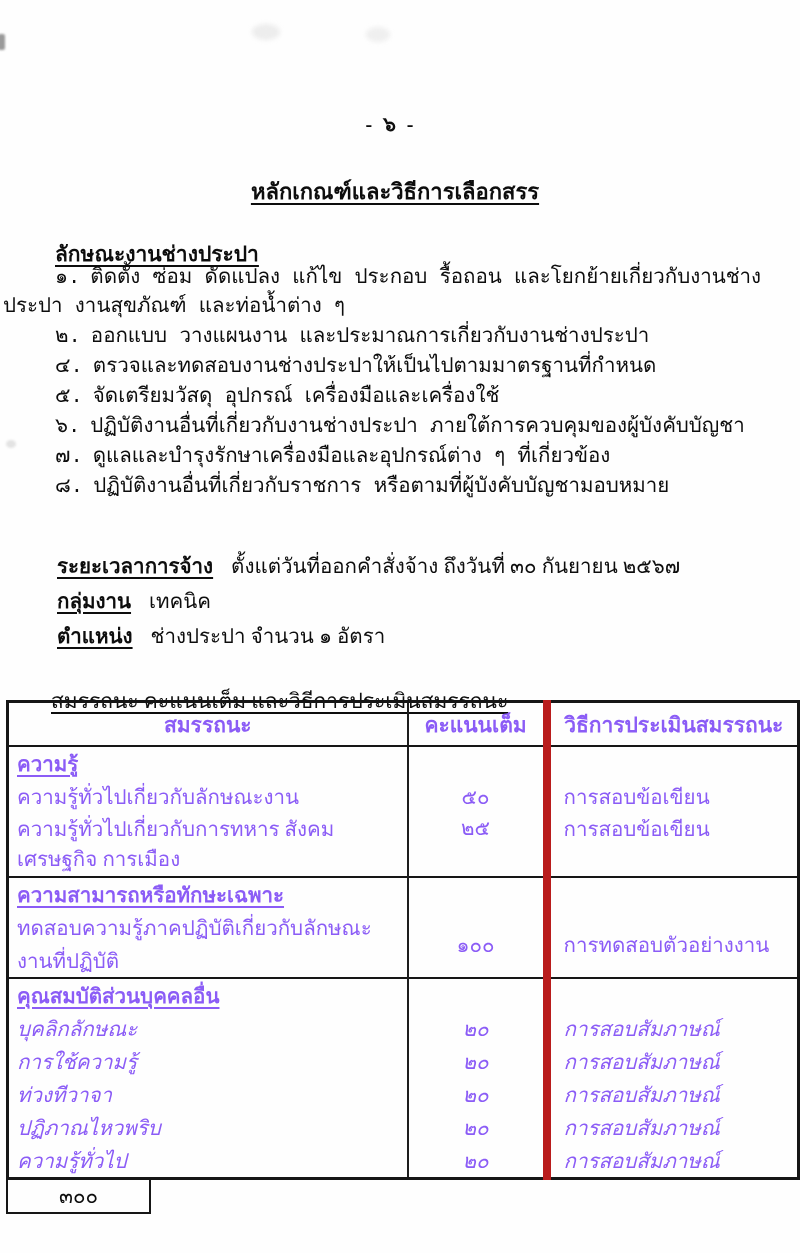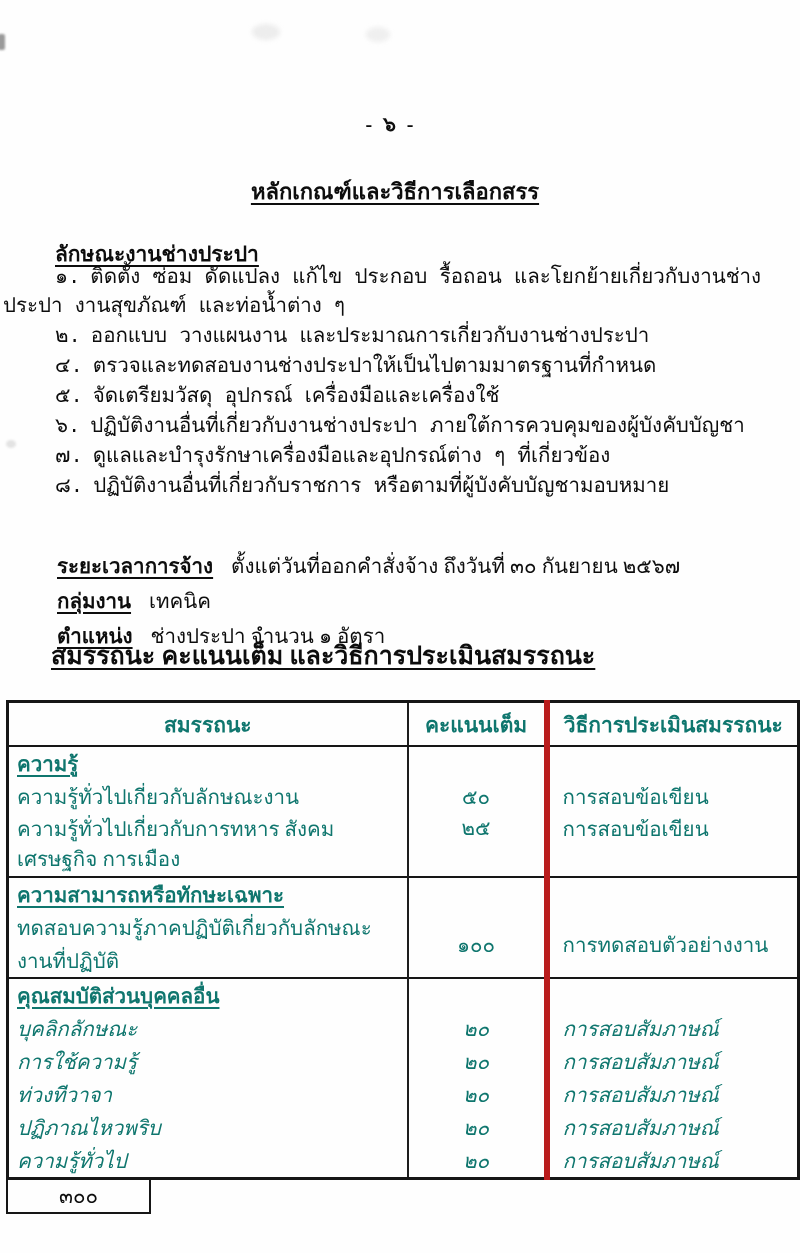--- a/index.html
+++ b/index.html
@@ -42,36 +42,36 @@
   .item{margin:0 0 1px 0;text-indent:52px;line-height:29px;}
   .item .num{margin-right:10px;}
 
   .details{
     position:absolute;top:551px;left:57px;width:740px;font-size:20.5px;
   }
   .detail{line-height:31px;margin:0 0 4px 0;white-space:nowrap;}
   .dlabel{font-weight:bold;text-decoration:underline;text-underline-offset:4px;margin-right:18px;}
 
   .assess-heading{
-    position:absolute;top:635px;left:51px;
-    font-size:25px;font-weight:bold;
+    position:absolute;top:684px;left:51px;
+    font-size:21px;font-weight:normal;
     text-decoration:underline;text-underline-offset:4px;
   }
 
   .tablewrap{position:absolute;top:700px;left:6px;width:791px;}
   table.otable{
     border-collapse:collapse;table-layout:fixed;width:791px;
-    font-size:20.5px;color:#0f766e;
+    font-size:20.5px;color:#8b5cf6;
   }
   table.otable td,table.otable th{
     padding:0 0 0 8px;vertical-align:middle;overflow:hidden;
   }
   table.otable{border:3px solid #161616;}
   .c2{border-left:2px solid #1d1d1d;text-align:center;padding:0 !important;}
-  .c3{border-left:6px solid #b91c1c;padding-left:13px !important;}
+  .c3{border-left:8px solid #b91c1c;padding-left:13px !important;}
   tr.hdr th{
     height:42px;font-weight:bold;text-align:center;padding:0 !important;
     border-bottom:2px solid #161616;font-size:21px;
   }
   tr.sec td{border-top:2.5px solid #161616;}
   tr.sec.first td{border-top:none;}
   td.sectitle{
     height:29px;font-weight:bold;
   }
   td.sectitle span{text-decoration:underline;text-underline-offset:4px;}

